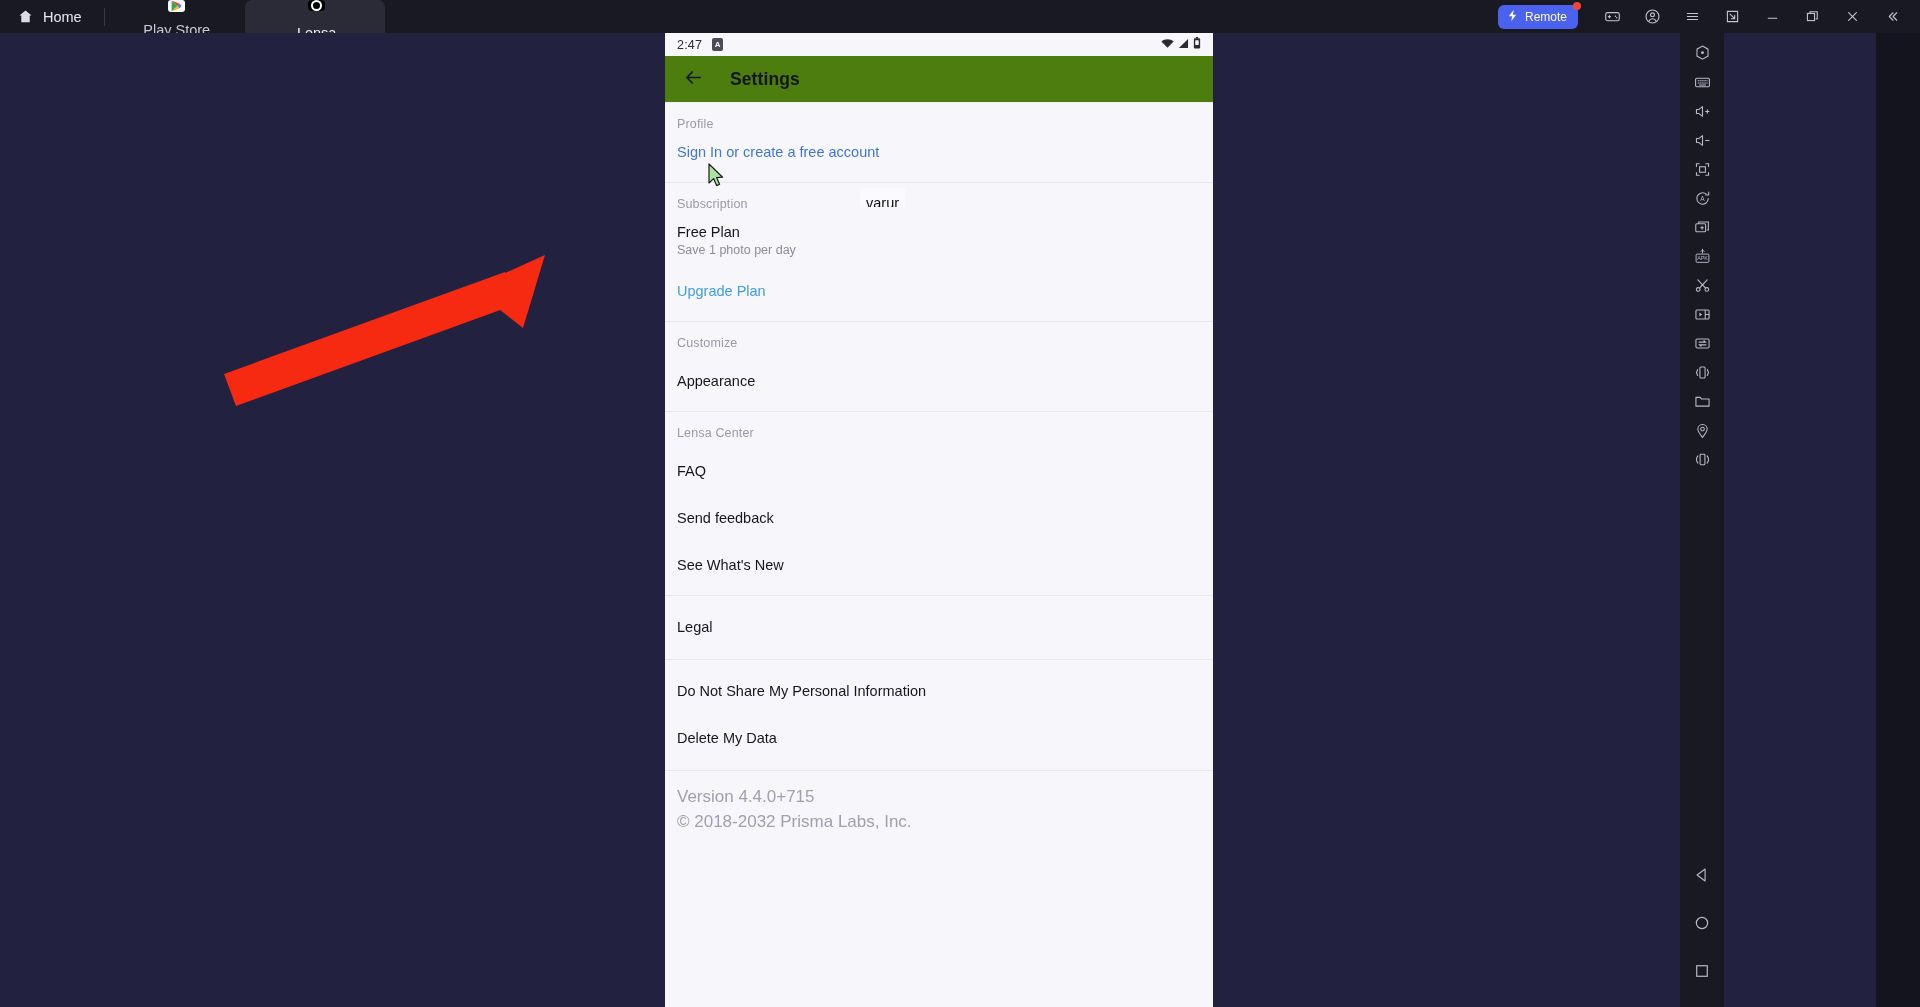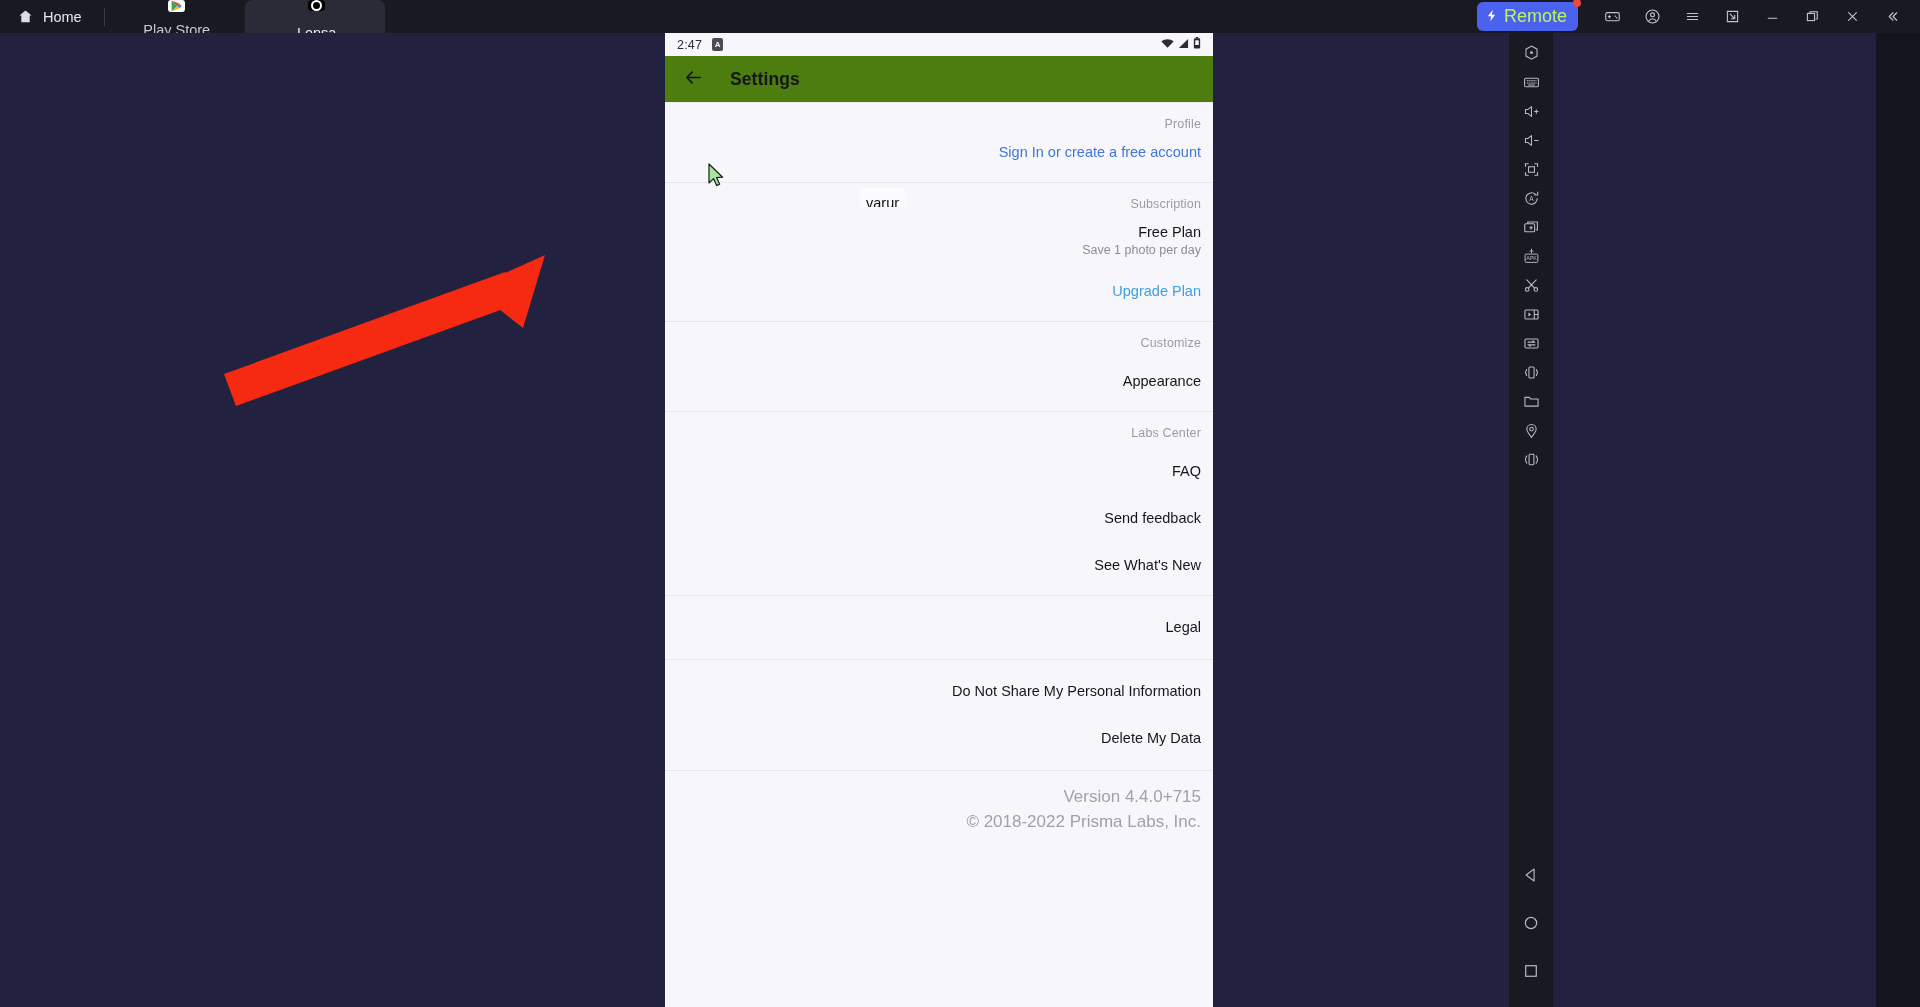--- a/index.html
+++ b/index.html
@@ -2,21 +2,21 @@
 <html><head>
 <meta charset="utf-8">
 <style>
   * { margin:0; padding:0; box-sizing:border-box; }
   html,body {
     width:1920px; height:1007px;
     background:#14141f;
     font-family:"Liberation Sans", sans-serif;
     overflow:hidden;
   }
-  #root { position:relative; width:1553px; height:1007px;text-align:right; }
+  #root { position:relative; width:1724px; height:1007px; }
 
   
   .tabbar{
     position:absolute; left:0; top:0; width:1920px; height:33px;
     background:#191922; display:flex; align-items:stretch;
   }
   .tab-home{
     display:flex; align-items:center; gap:10px;
     padding:0 22px 0 18px; color:#e8e8ef; font-size:14.5px;
     height:33px;
@@ -43,21 +43,21 @@
   .lensa-ring{
     width:11px;height:11px;border-radius:50%;
     border:2.4px solid #fff; box-sizing:border-box;
   }
 
   .tabbar-right{
     margin-left:auto; display:flex; align-items:center; gap:0px; padding-right:8px;
   }
   .remote-btn{
     display:flex;align-items:center;gap:6px;
-    background:#4a62ee; color:#bef264; font-size:18px;
+    background:#4a62ee; color:#fef9c3; font-size:12px;
     border-radius:6px; padding:4px 11px 4px 8px;
     position:relative; margin-right:14px;
   }
   .remote-dot{
     position:absolute; right:-3px; top:-3px;
     width:8px;height:8px;border-radius:50%;background:#f0453a;
   }
   .winbtn{
     width:40px;height:33px;display:flex;align-items:center;justify-content:center;
     color:#c3c3d0;
@@ -305,21 +305,21 @@
       </div>
 
       <div class="section">
         <div class="sec-head">Customize</div>
         <div style="height:10px"></div>
         <div class="row">Appearance</div>
         <div style="height:14px"></div>
       </div>
 
       <div class="section">
-        <div class="sec-head">Labs Center</div>
+        <div class="sec-head">Lensa Center</div>
         <div style="height:10px"></div>
         <div class="row">FAQ</div>
         <div style="height:15px"></div>
         <div class="row">Send feedback</div>
         <div style="height:15px"></div>
         <div class="row">See What's New</div>
         <div style="height:14px"></div>
       </div>
 
       <div class="section">
@@ -331,21 +331,21 @@
       <div class="section">
         <div style="height:15px"></div>
         <div class="row">Do Not Share My Personal Information</div>
         <div style="height:15px"></div>
         <div class="row">Delete My Data</div>
         <div style="height:16px"></div>
       </div>
 
       <div class="foot">
         <div>Version 4.4.0+715</div>
-        <div>© 2018-2022 Prisma Labs, Inc.</div>
+        <div>© 2018-2032 Prisma Labs, Inc.</div>
       </div>
 
       <div class="tooltip">varur</div>
 
     </div>
 
     <svg class="cursor" width="18" height="26" viewBox="0 0 18 26">
       <path d="M1 1 L1 20 L5.6 15.6 L8.6 22.6 L11.6 21.2 L8.6 14.6 L14.6 14.2 Z" fill="#a8e6a0" stroke="#1d1d1d" stroke-width="1.2" stroke-linejoin="round"></path>
     </svg>
 

